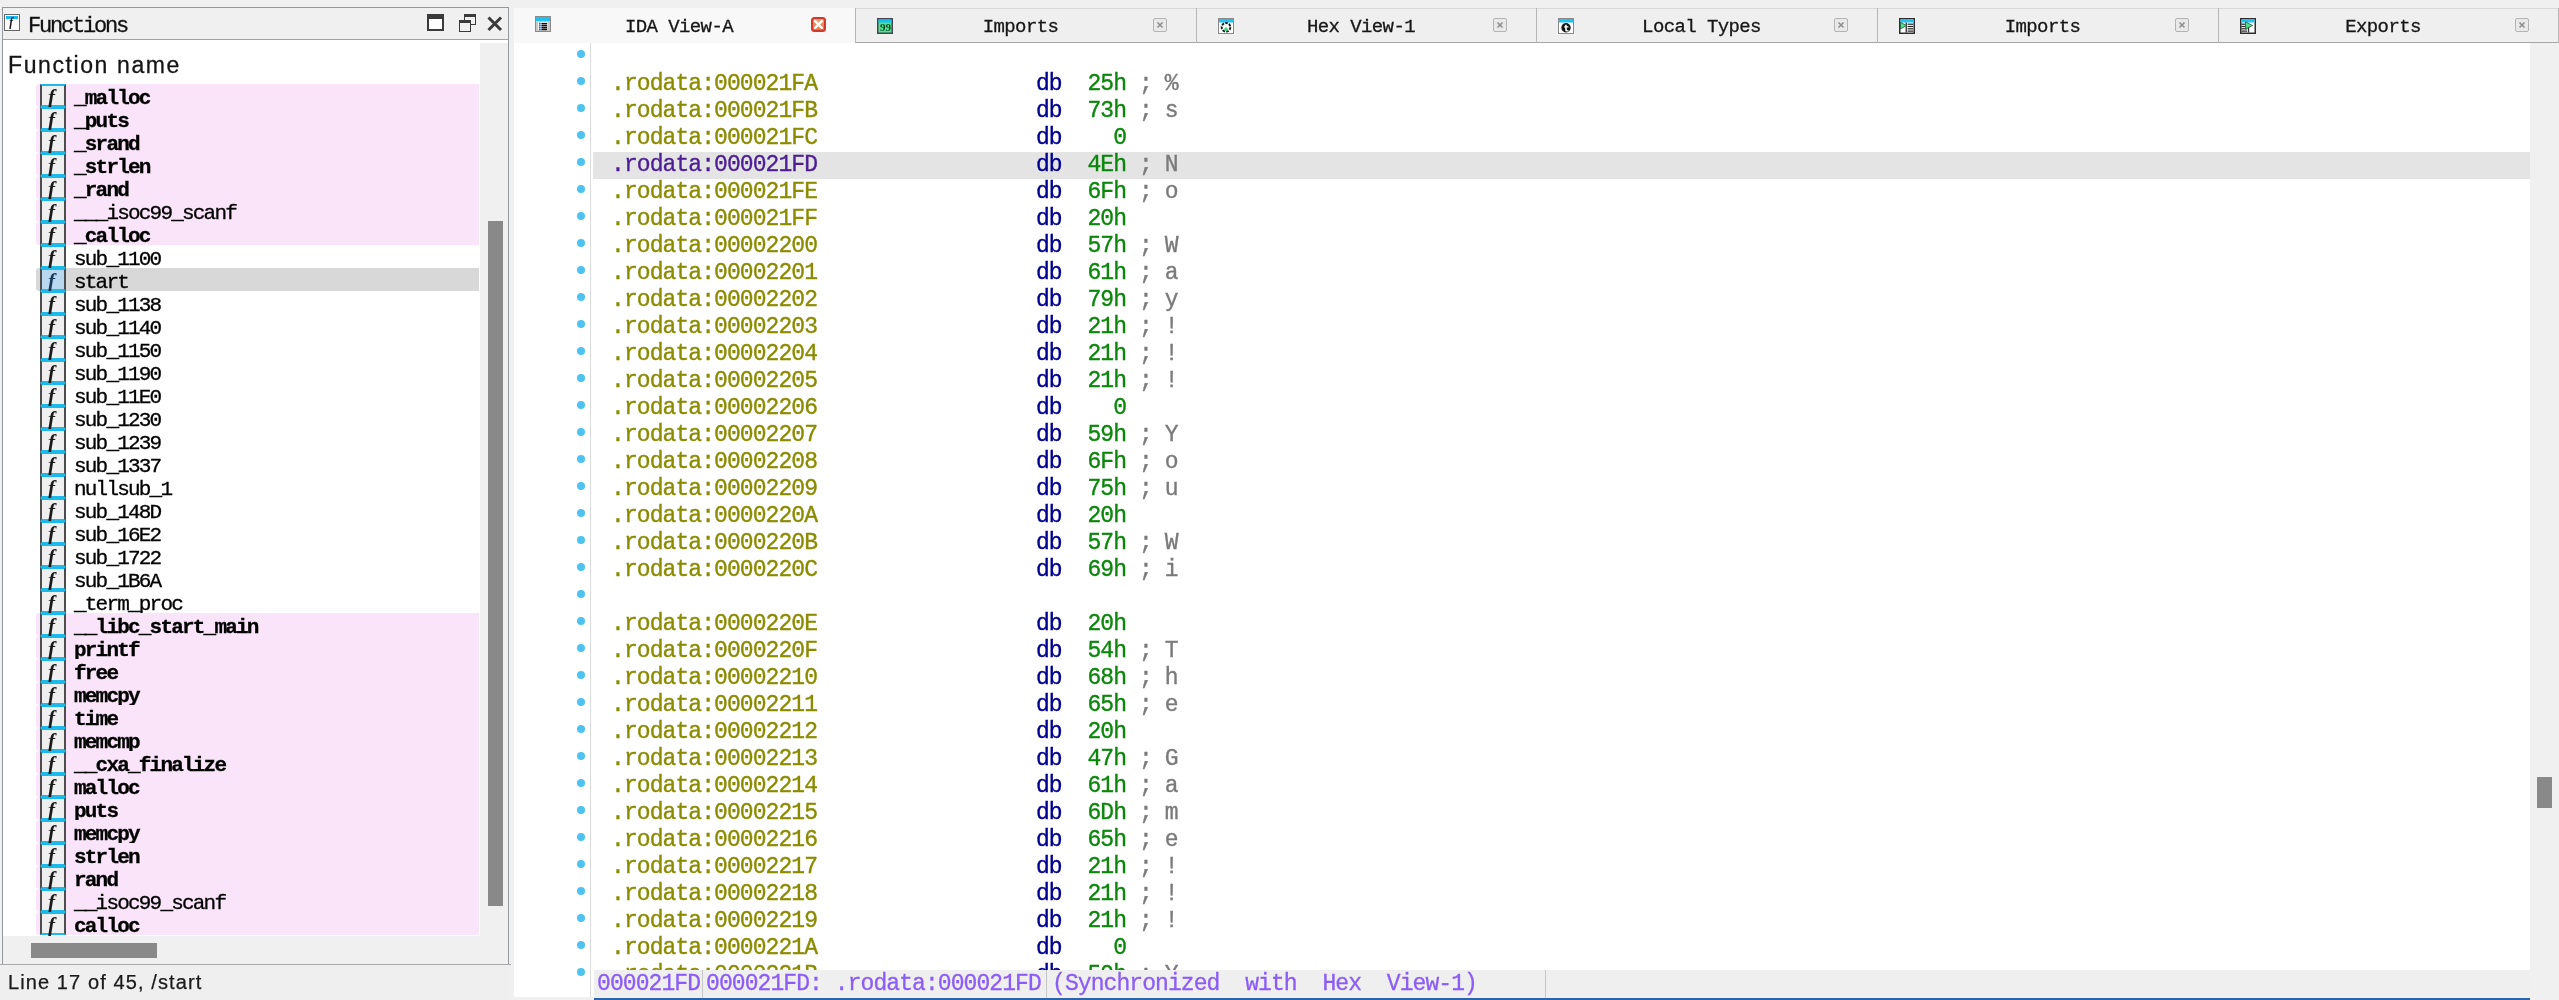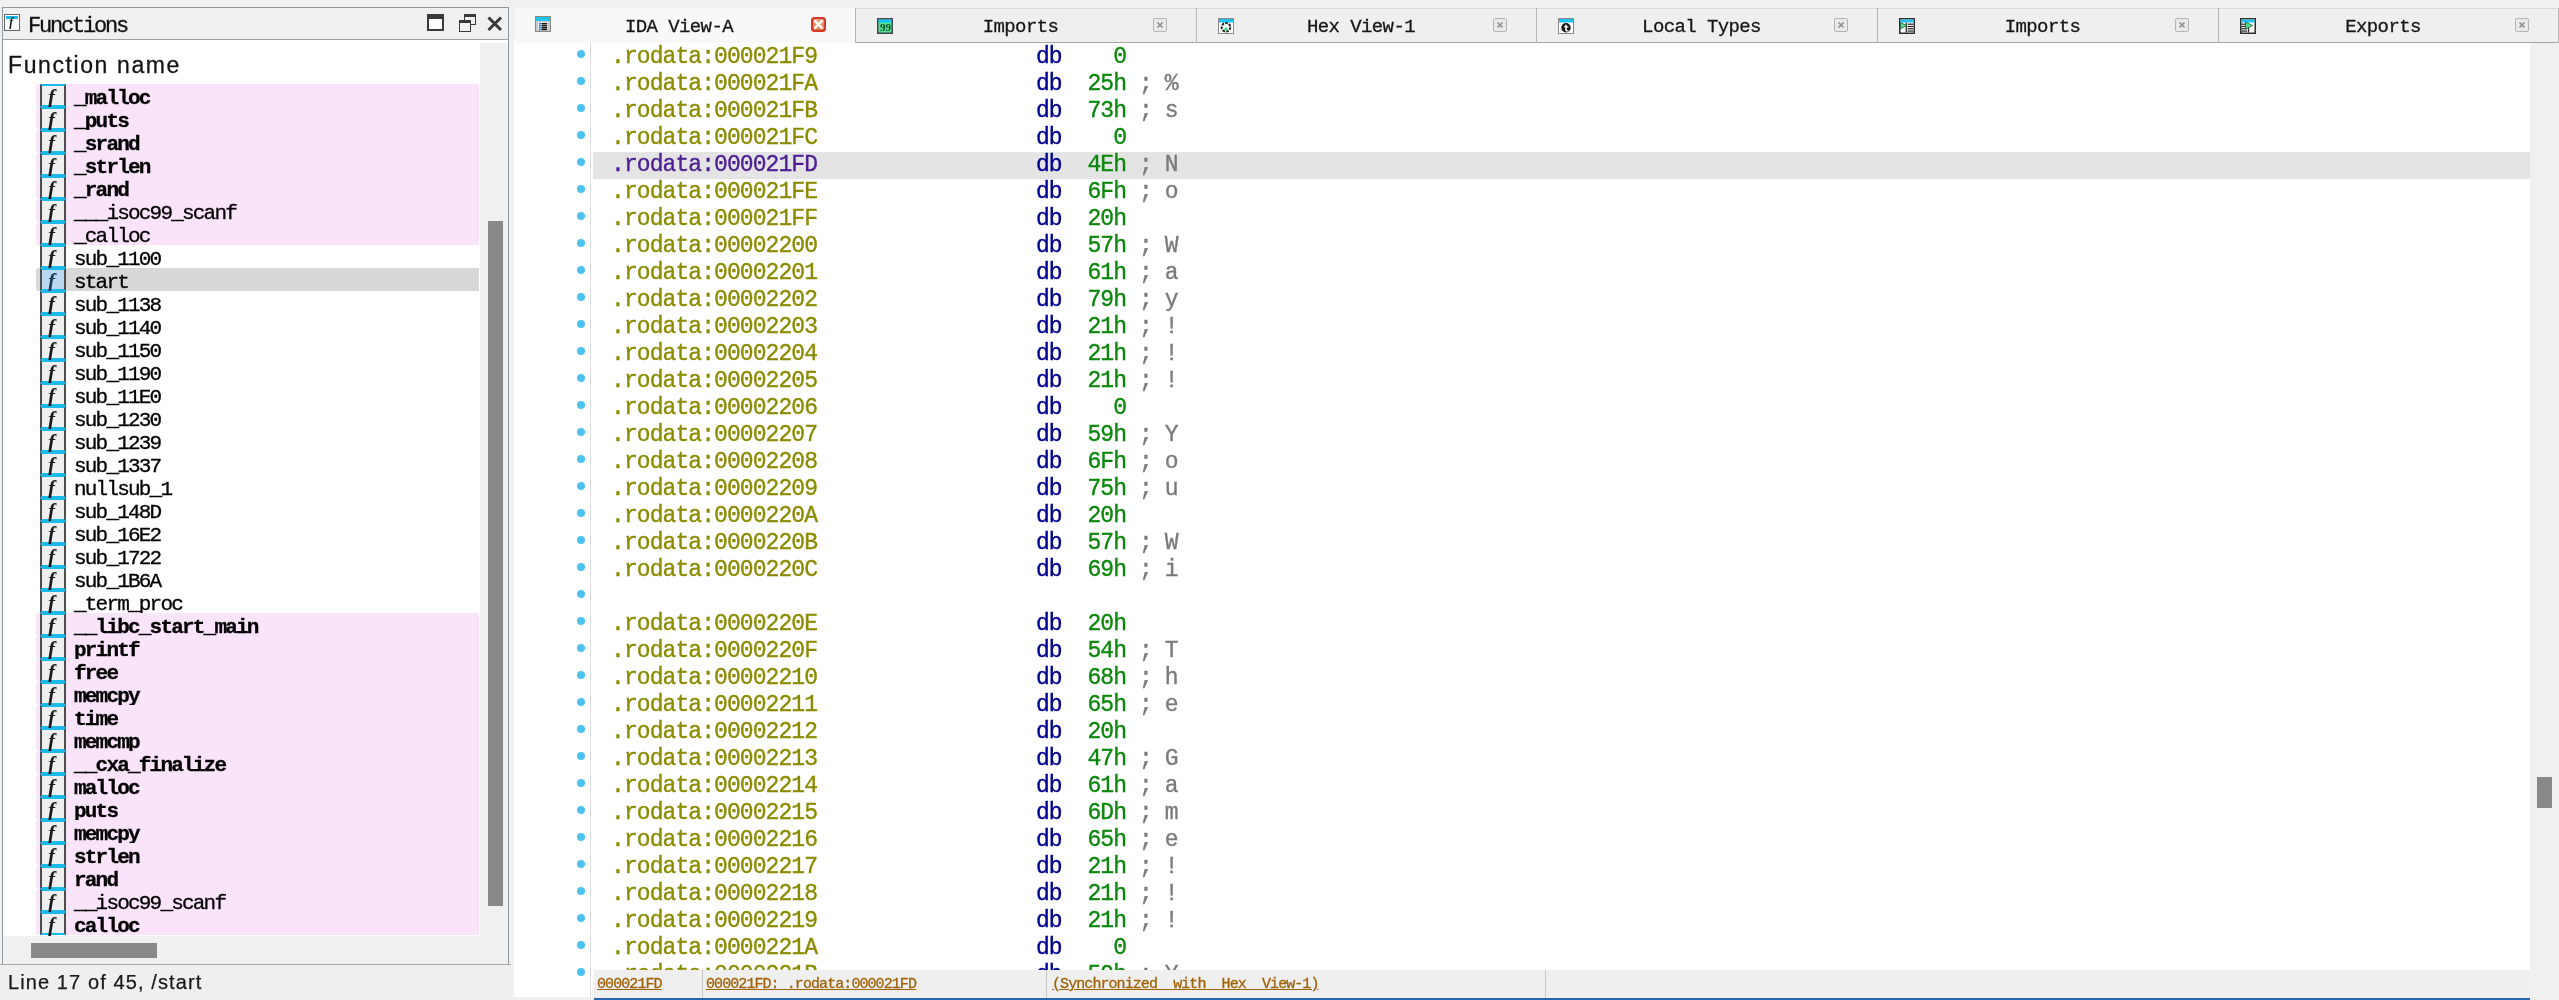--- a/index.html
+++ b/index.html
@@ -54,22 +54,22 @@
 .aa { color:#8b8b00; }
 .ab { color:#4c1d95; }
 .db { color:#000090; }
 .g { color:#0b870b; }
 .c { color:#7a7a7a; }
 #rtrack { position:absolute; left:2530px; top:43px; width:29px; height:957px; background:#f0f0f0; }
 #rthumb { position:absolute; left:2537px; top:777px; width:15px; height:31px; background:#898989; }
 
 
 #rstatus { position:absolute; left:594px; top:970px; width:1936px; height:28px; background:#efefef; }
-#rstatus .t { position:absolute; top:0; height:28px; line-height:29px; font-size:15px;
-  letter-spacing:-0.925px; white-space:pre; color:#a16207;text-decoration:underline; -webkit-text-stroke:0.3px; }
+#rstatus .t { position:absolute; top:0; height:28px; line-height:29px; font-size:23px;
+  letter-spacing:-0.925px; white-space:pre; color:#8b5cf6; -webkit-text-stroke:0.3px; }
 #rstatus .sep { position:absolute; top:0; width:1px; height:28px; background:#c6c6c6; }
 #bluebar { position:absolute; left:594px; top:997.5px; width:1936px; height:2.5px; background:#2a63ae; }
 </style></head><body>
 
 <div id="lpanel">
   <div id="ltitle">
     <div id="wicon">
         <div class="bar"></div>
         <span class="f">f</span>
       </div>
@@ -109,21 +109,21 @@
 <div class="frow" style="top:191px;background:#fae4fa">
       <div class="fic" style="background:#efefef">
         <span style="color:#1a1a1a">f</span>
       </div>
       <div class="fnm" style="font-weight:400">___isoc99_scanf</div>
     </div>
 <div class="frow" style="top:214px;background:#fae4fa">
       <div class="fic" style="background:#efefef">
         <span style="color:#1a1a1a">f</span>
       </div>
-      <div class="fnm" style="font-weight:400">_calloc</div>
+      <div class="fnm" style="font-weight:700">_calloc</div>
     </div>
 <div class="frow" style="top:237px;background:#fff">
       <div class="fic" style="background:#efefef">
         <span style="color:#1a1a1a">f</span>
       </div>
       <div class="fnm" style="font-weight:400">sub_1100</div>
     </div>
 <div class="frow" style="top:260px;background:#d8d8d8">
       <div class="fic" style="background:#b9d7ee">
         <span style="color:#16395c">f</span>
@@ -438,21 +438,20 @@
 <div style="position:absolute;left:63px;top:709px;width:8px;height:8px;border-radius:50%;background:#4ec3f2"></div>
 <div style="position:absolute;left:63px;top:736px;width:8px;height:8px;border-radius:50%;background:#4ec3f2"></div>
 <div style="position:absolute;left:63px;top:763px;width:8px;height:8px;border-radius:50%;background:#4ec3f2"></div>
 <div style="position:absolute;left:63px;top:790px;width:8px;height:8px;border-radius:50%;background:#4ec3f2"></div>
 <div style="position:absolute;left:63px;top:817px;width:8px;height:8px;border-radius:50%;background:#4ec3f2"></div>
 <div style="position:absolute;left:63px;top:844px;width:8px;height:8px;border-radius:50%;background:#4ec3f2"></div>
 <div style="position:absolute;left:63px;top:871px;width:8px;height:8px;border-radius:50%;background:#4ec3f2"></div>
 <div style="position:absolute;left:63px;top:898px;width:8px;height:8px;border-radius:50%;background:#4ec3f2"></div>
 <div style="position:absolute;left:63px;top:925px;width:8px;height:8px;border-radius:50%;background:#4ec3f2"></div>
   <div id="mline"></div>
-  <div class="ln" style="top:0.5px"><span class="aa">.rodata:000021F9</span>                 <span class="db">db    <span class="g">0</span></span></div>
 <div class="ln" style="top:27.5px"><span class="aa">.rodata:000021FA</span>                 <span class="db">db  <span class="g">25h</span><span class="c"> ; %</span></span></div>
 <div class="ln" style="top:54.5px"><span class="aa">.rodata:000021FB</span>                 <span class="db">db  <span class="g">73h</span><span class="c"> ; s</span></span></div>
 <div class="ln" style="top:81.5px"><span class="aa">.rodata:000021FC</span>                 <span class="db">db    <span class="g">0</span></span></div>
 <div class="band" style="top:108.5px"></div>
     <div class="ln" style="top:108.5px"><span class="ab">.rodata:000021FD</span>                 <span class="db">db  <span class="g">4Eh</span><span class="c"> ; N</span></span></div>
 <div class="ln" style="top:135.5px"><span class="aa">.rodata:000021FE</span>                 <span class="db">db  <span class="g">6Fh</span><span class="c"> ; o</span></span></div>
 <div class="ln" style="top:162.5px"><span class="aa">.rodata:000021FF</span>                 <span class="db">db  <span class="g">20h</span></span></div>
 <div class="ln" style="top:189.5px"><span class="aa">.rodata:00002200</span>                 <span class="db">db  <span class="g">57h</span><span class="c"> ; W</span></span></div>
 <div class="ln" style="top:216.5px"><span class="aa">.rodata:00002201</span>                 <span class="db">db  <span class="g">61h</span><span class="c"> ; a</span></span></div>
 <div class="ln" style="top:243.5px"><span class="aa">.rodata:00002202</span>                 <span class="db">db  <span class="g">79h</span><span class="c"> ; y</span></span></div>

